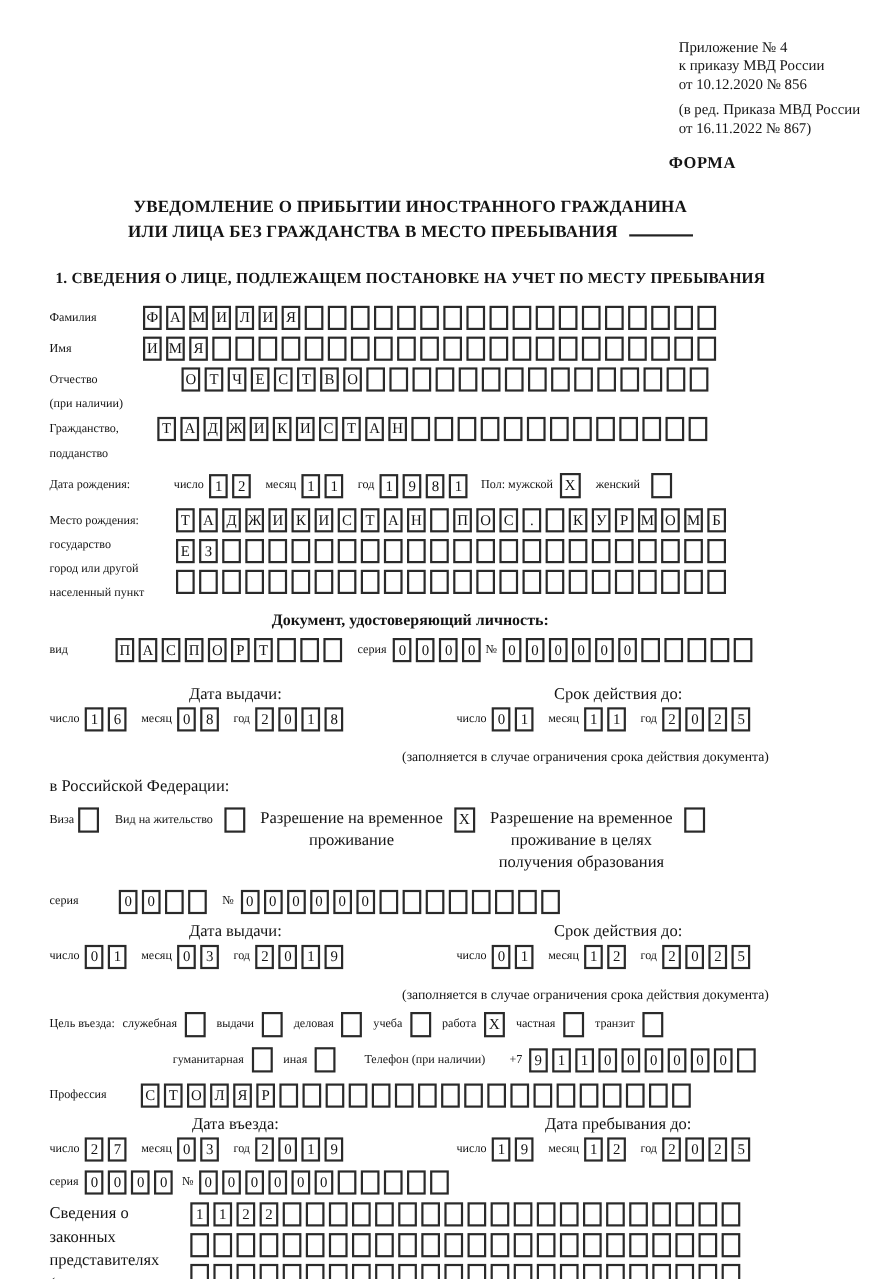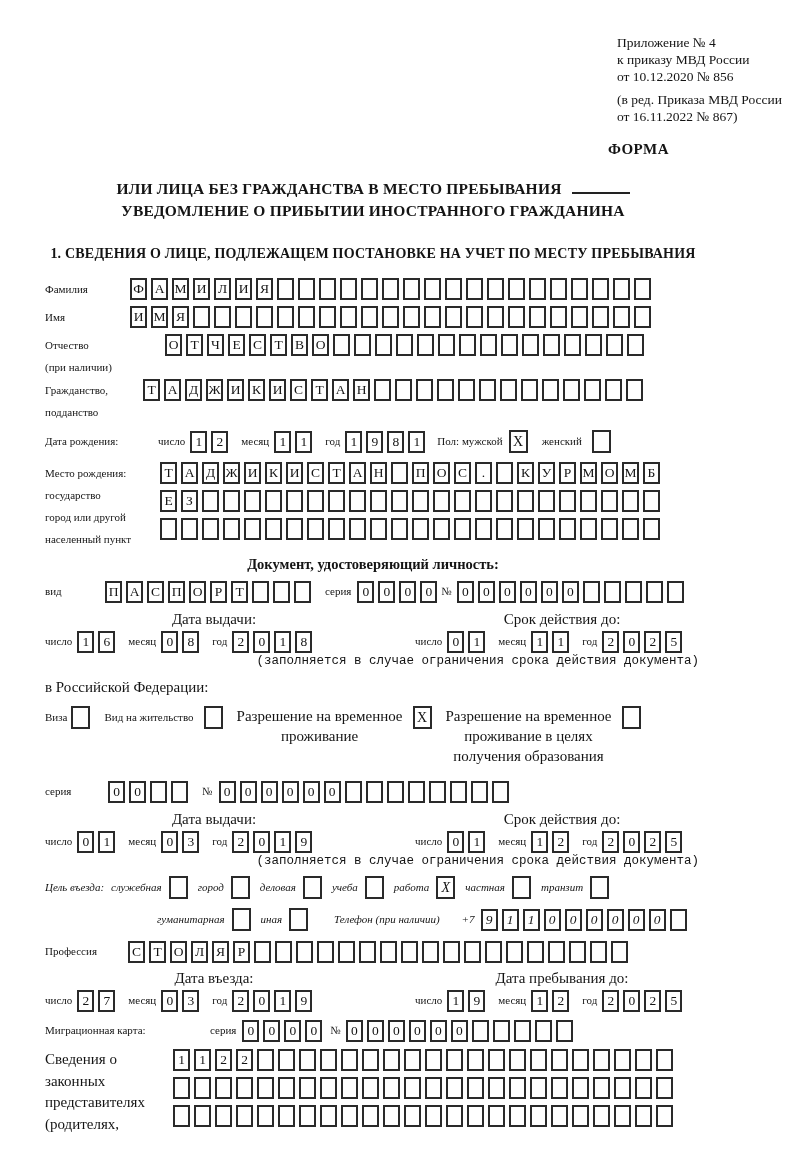--- a/index.html
+++ b/index.html
@@ -36,31 +36,31 @@
   }
   .stack .boxes { display:flex; margin-bottom:6px; }
 
   
   .dg { display:flex; align-items:center; flex:0 0 auto; }
   .dg .lbl { margin-right:5px; }
   .dg .lbl:not(:first-child) { margin-left:9px; }
   .dates-header { display:flex; font-size:15px; margin-bottom:2px; }
   .dates-header .h1 { width:300px; text-align:center; margin-left:30px; }
   .dates-header .h2 { width:300px; text-align:center; margin-left:70px; }
-  .note-right { text-align:right; font-size:12.5px; margin-top:1px; margin-bottom:8px; padding-right:2px;font-family:Liberation Mono, monospace; }
+  .note-right { text-align:right; font-size:12.5px; margin-top:16px; margin-bottom:8px; padding-right:2px; }
 
   .doc-heading { text-align:center; font-weight:bold; font-size:14.5px; margin:6px 0 7px 0; }
 
   .plain-line { font-size:15px; line-height:22px; }
 
   .visa-row { display:flex; align-items:flex-start; margin-top:8px; margin-bottom:14px; }
   .visa-row .multi { text-align:center; font-size:15px; line-height:20px; }
   .visa-row .cb { margin-left:10px; margin-right:14px; }
 
-  .purpose-row { display:flex; align-items:center;font-style:italic; }
+  .purpose-row { display:flex; align-items:center; }
   .purpose-row .lbl { margin-right:7px; }
   .purpose-row .cb { margin-right:10px; }
 
   .rep-block { display:flex; margin-top:4px; }
   .rep-labels { width:128px; flex:0 0 auto; font-size:15px; line-height:21.5px; }
   .rep-boxes .boxes { display:flex; margin-bottom:6px; }
 </style>
 </head>
 <body>
 
@@ -70,22 +70,22 @@
     <div>Приложение № 4</div>
     <div>к приказу МВД России</div>
     <div>от 10.12.2020 № 856</div>
     <div class="gap"></div>
     <div>(в ред. Приказа МВД России</div>
     <div>от 16.11.2022 № 867)</div>
   </div>
   <div class="forma">ФОРМА</div>
 
   <div class="title">
+    <div>УВЕДОМЛЕНИЕ О ПРИБЫТИИ ИНОСТРАННОГО ГРАЖДАНИНА</div>
     <div><span>ИЛИ ЛИЦА БЕЗ ГРАЖДАНСТВА В МЕСТО ПРЕБЫВАНИЯ</span><span class="title-underline"></span></div>
-    <div>УВЕДОМЛЕНИЕ О ПРИБЫТИИ ИНОСТРАННОГО ГРАЖДАНИНА</div>
   </div>
 
   <div class="section-heading">1. СВЕДЕНИЯ О ЛИЦЕ, ПОДЛЕЖАЩЕМ ПОСТАНОВКЕ НА УЧЕТ ПО МЕСТУ ПРЕБЫВАНИЯ</div>
 
   <div class="row">
     <span class="lbl lblcol" style="width:85px">Фамилия</span>
     <span class="boxes">
         <span class="box">Ф</span>
         <span class="box">А</span>
         <span class="box">М</span>
@@ -321,21 +321,21 @@
           <span class="box"></span>
           <span class="box"></span>
           <span class="box"></span>
           <span class="box"></span>
         </span>
     </span>
   </div>
 
   <div class="doc-heading">Документ, удостоверяющий личность:</div>
 
-  <div class="row" style="align-items:center; margin-bottom:8px">
+  <div class="row" style="margin-bottom:20px">
     <span class="lbl" style="width:60px">вид</span>
     <span class="boxes">
         <span class="box">П</span>
         <span class="box">А</span>
         <span class="box">С</span>
         <span class="box">П</span>
         <span class="box">О</span>
         <span class="box">Р</span>
         <span class="box">Т</span>
         <span class="box"></span>
@@ -501,21 +501,21 @@
           <span class="box">5</span>
         </span>
     </div>
   </div>
   <div class="note-right">(заполняется в случае ограничения срока действия документа)</div>
 
   <div class="purpose-row" style="margin-bottom:9px">
     <span class="lbl">Цель въезда:</span>
     <span class="lbl">служебная</span>
     <span class="cb"></span>
-    <span class="lbl">город</span>
+    <span class="lbl">выдачи</span>
     <span class="cb"></span>
     <span class="lbl">деловая</span>
     <span class="cb"></span>
     <span class="lbl">учеба</span>
     <span class="cb"></span>
     <span class="lbl">работа</span>
     <span class="cb">X</span>
     <span class="lbl">частная</span>
     <span class="cb"></span>
     <span class="lbl">транзит</span>
@@ -612,21 +612,20 @@
       <span class="boxes">
           <span class="box">2</span>
           <span class="box">0</span>
           <span class="box">2</span>
           <span class="box">5</span>
         </span>
     </div>
   </div>
 
   <div class="row" style="align-items:center; margin-bottom:7px">
-    <span class="lbl" style="width:165px">Миграционная карта:</span>
     <span class="lbl" style="margin-right:6px">серия</span>
     <span class="boxes">
         <span class="box">0</span>
         <span class="box">0</span>
         <span class="box">0</span>
         <span class="box">0</span>
       </span>
     <span class="lbl" style="margin-left:4px; margin-right:5px">№</span>
     <span class="boxes">
         <span class="box">0</span>

